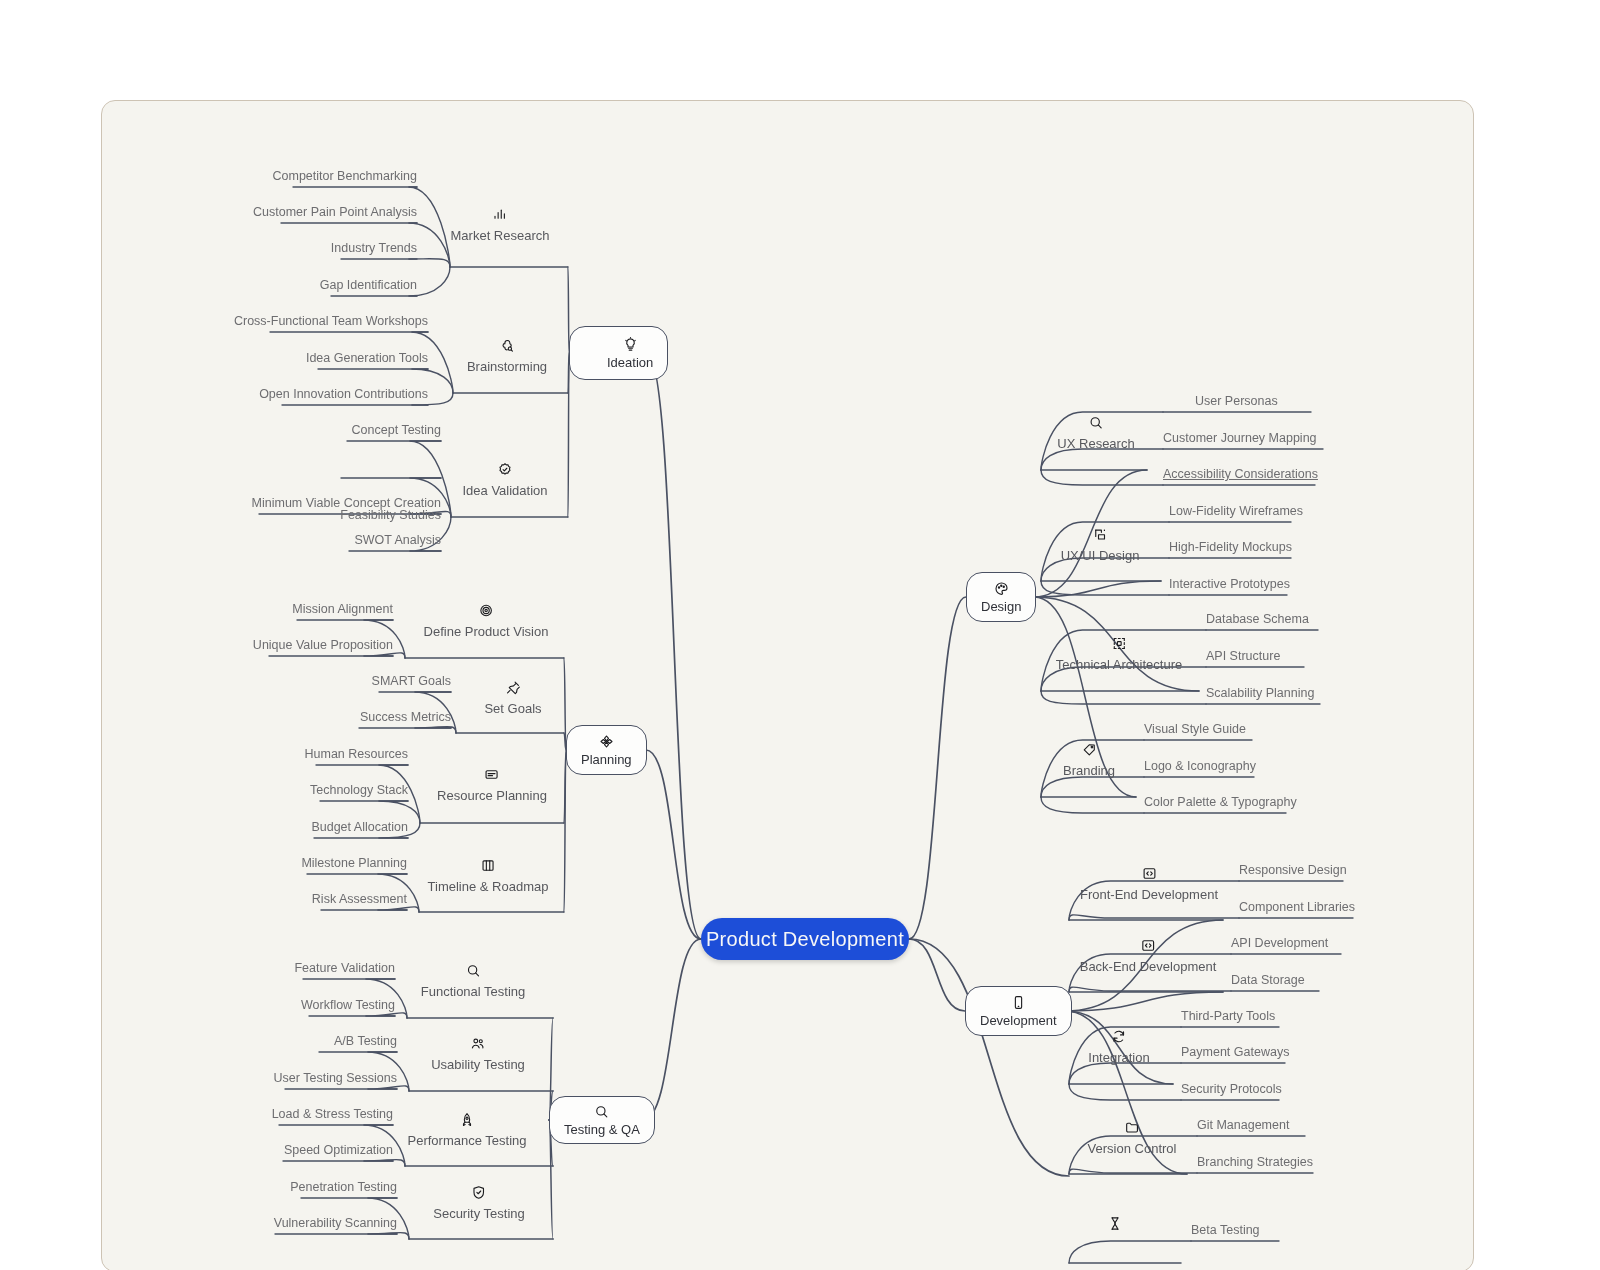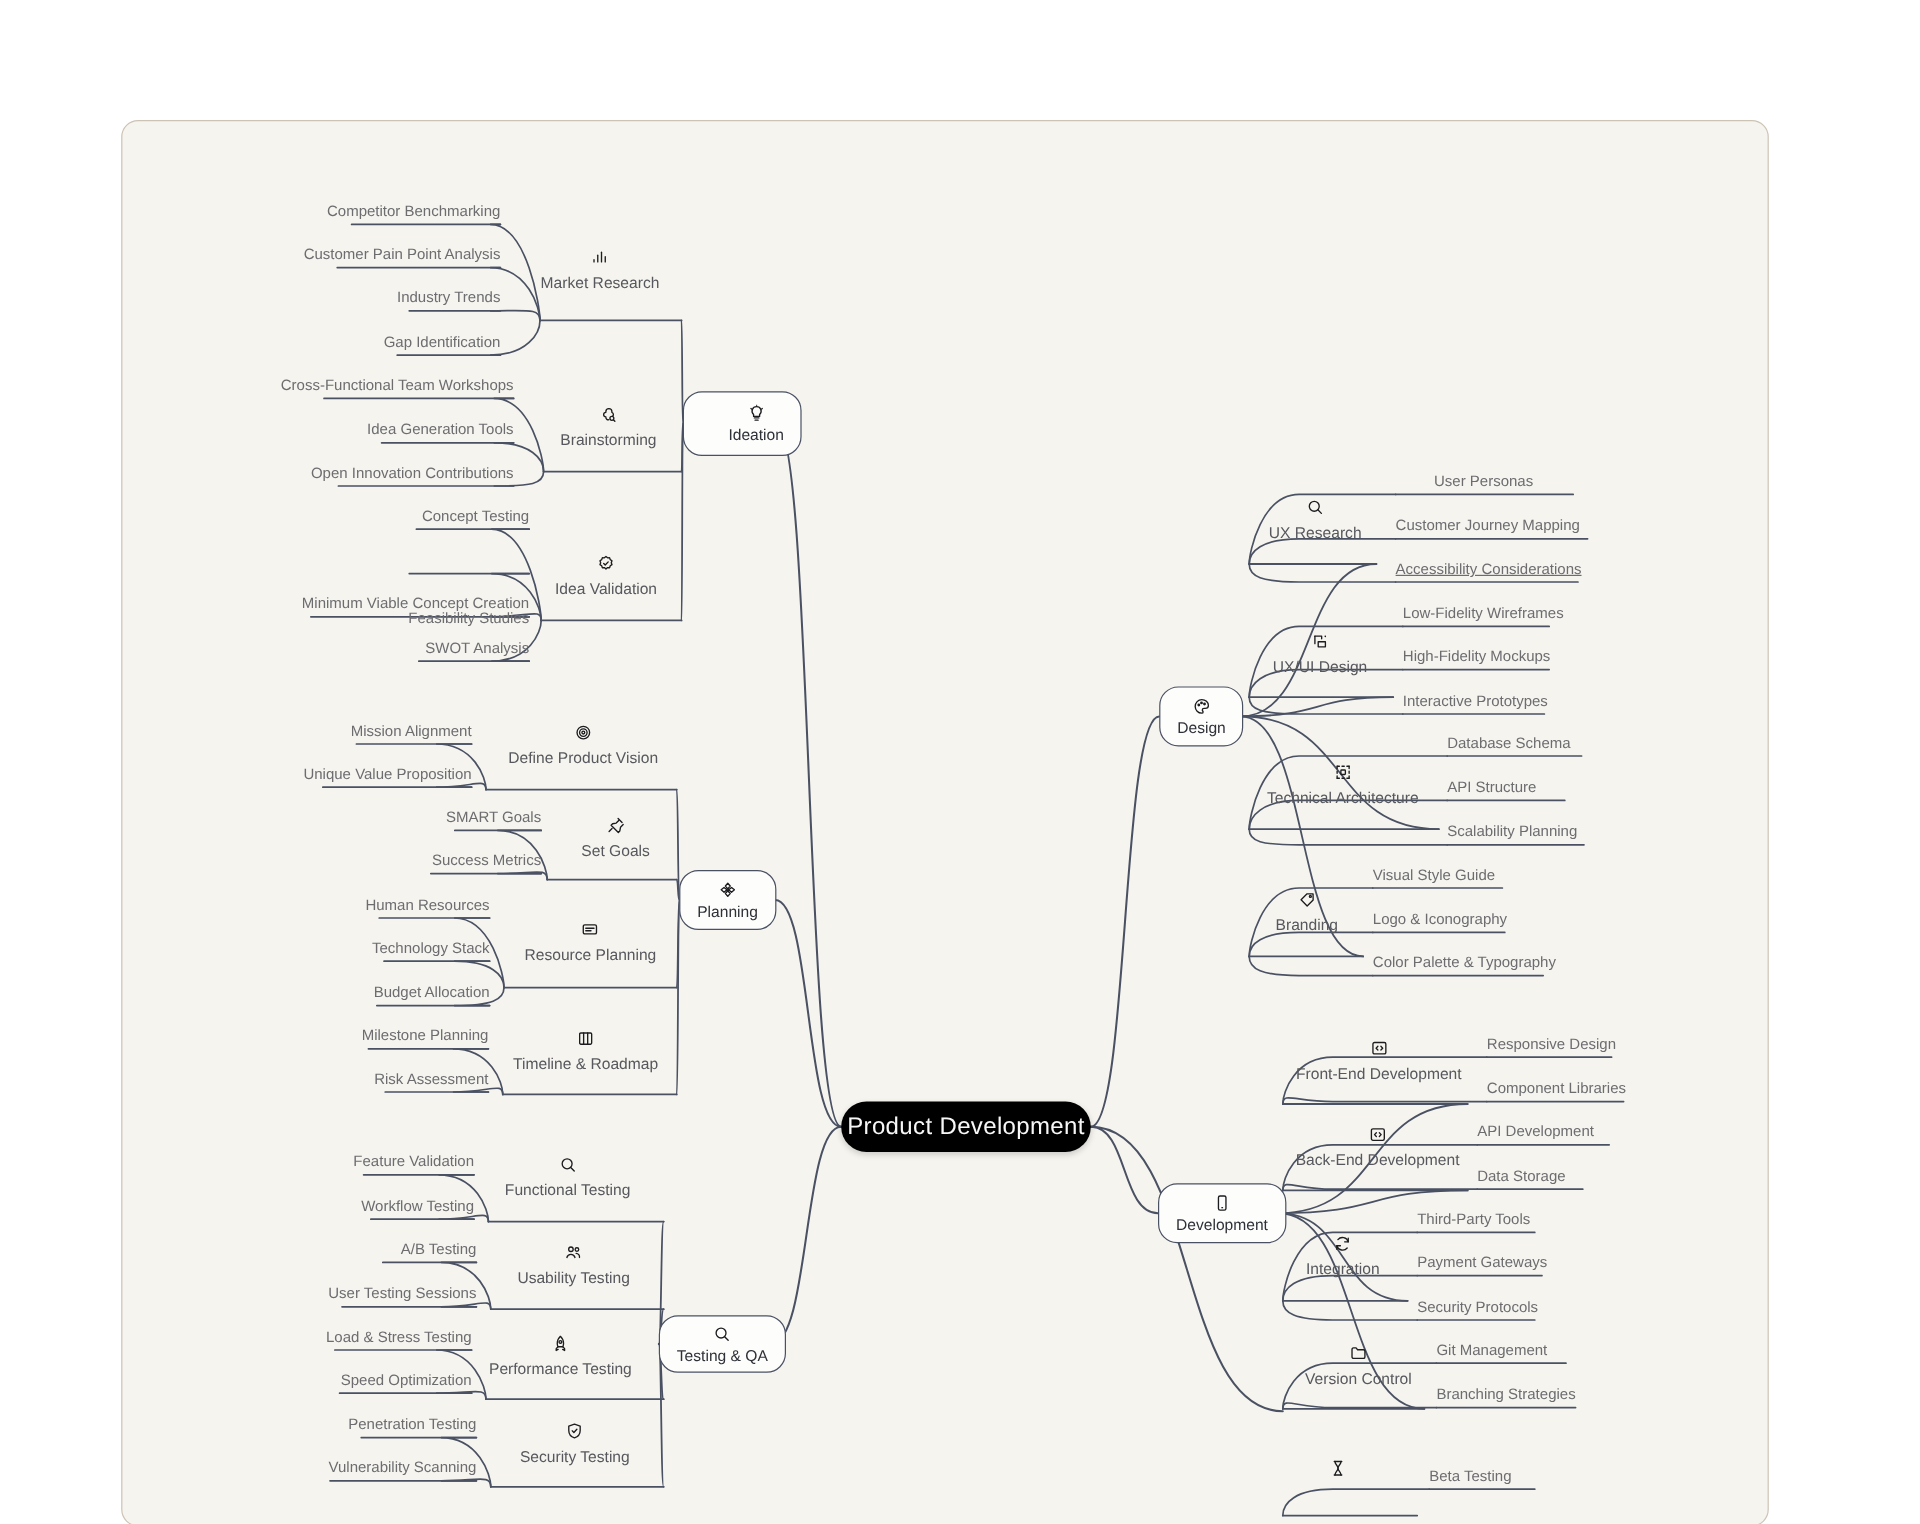--- a/index.html
+++ b/index.html
@@ -8,21 +8,21 @@
   #canvas{
     position:absolute;left:101px;top:100px;width:1371px;height:1170px;
     background:#f5f4ef;border:1px solid #cdc3b4;
     border-radius:14px;overflow:hidden;
   }
   #edges{position:absolute;left:0;top:0;width:1371px;height:1170px;pointer-events:none;}
   .node{position:absolute;box-sizing:border-box;}
 
   
   .central{
-    background:#000000;color:#f7f7f7;border-radius:28px;
+    background:#1d4ed8;color:#f7f7f7;border-radius:28px;
     display:flex;align-items:center;justify-content:center;
     font-size:20px;letter-spacing:.3px;white-space:nowrap;
     box-shadow:0 2px 5px rgba(0,0,0,.18);
   }
 
   
   .l1{
     background:#fdfdfc;border:1.6px solid #4a5163;border-radius:16px;
     display:flex;flex-direction:column;align-items:center;justify-content:center;
     gap:3px;color:#2f3138;font-size:13px;white-space:nowrap;

